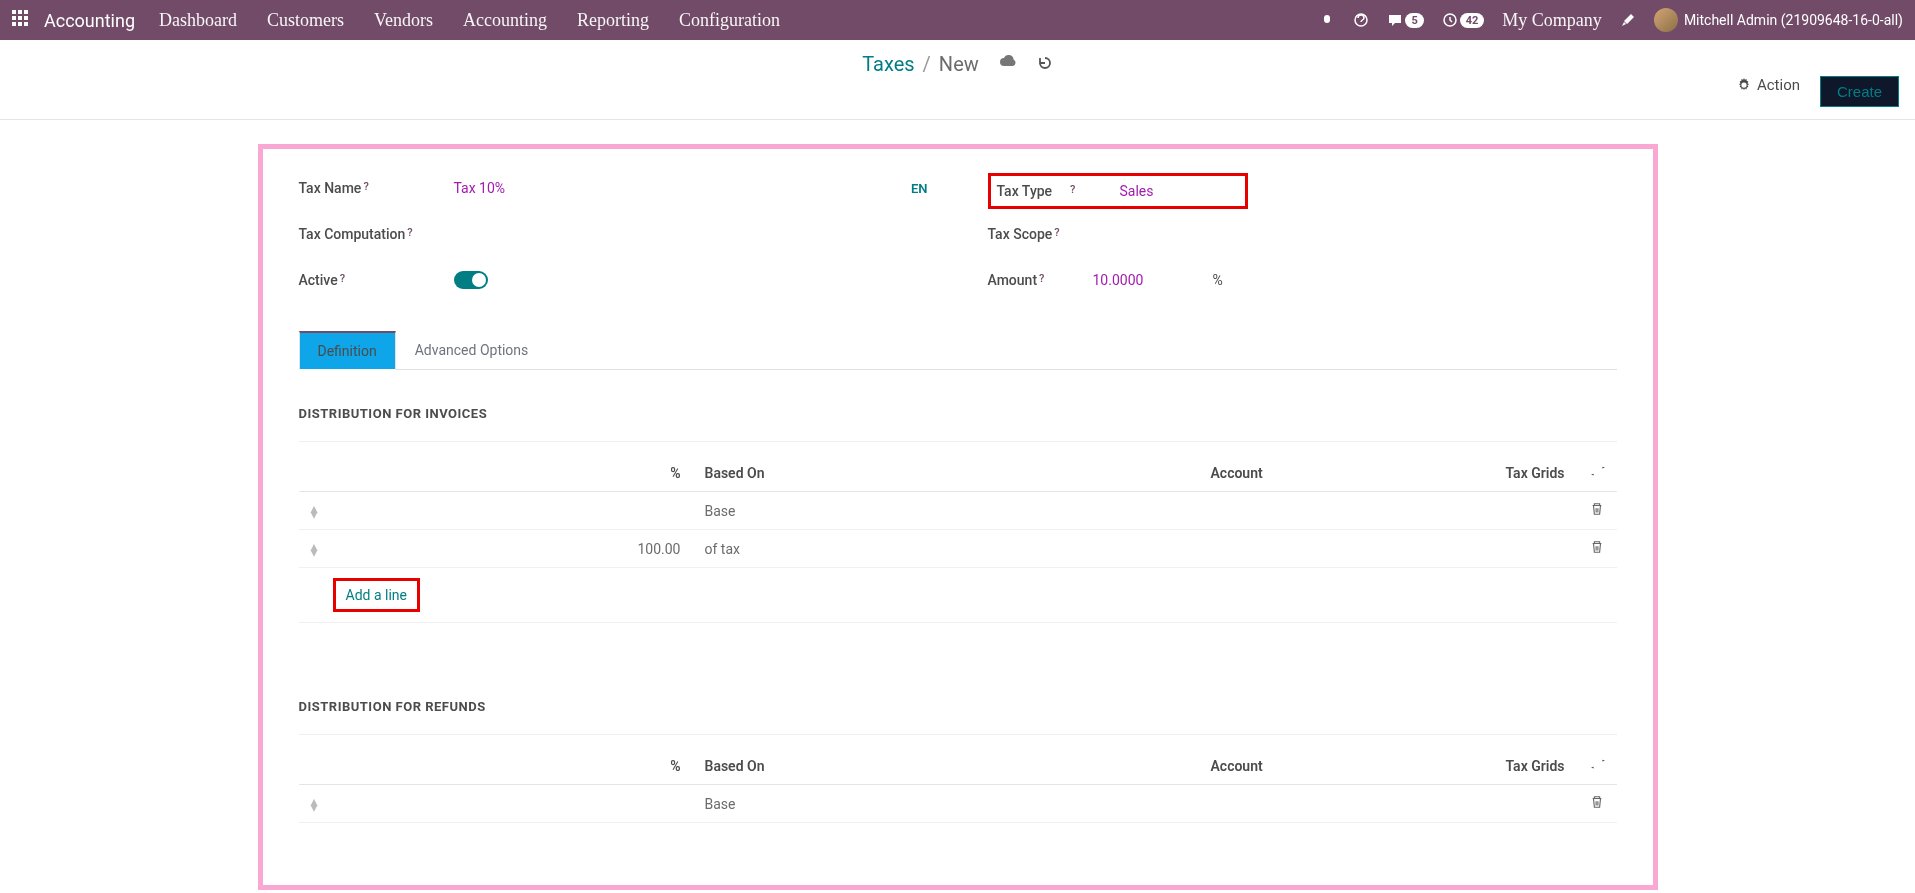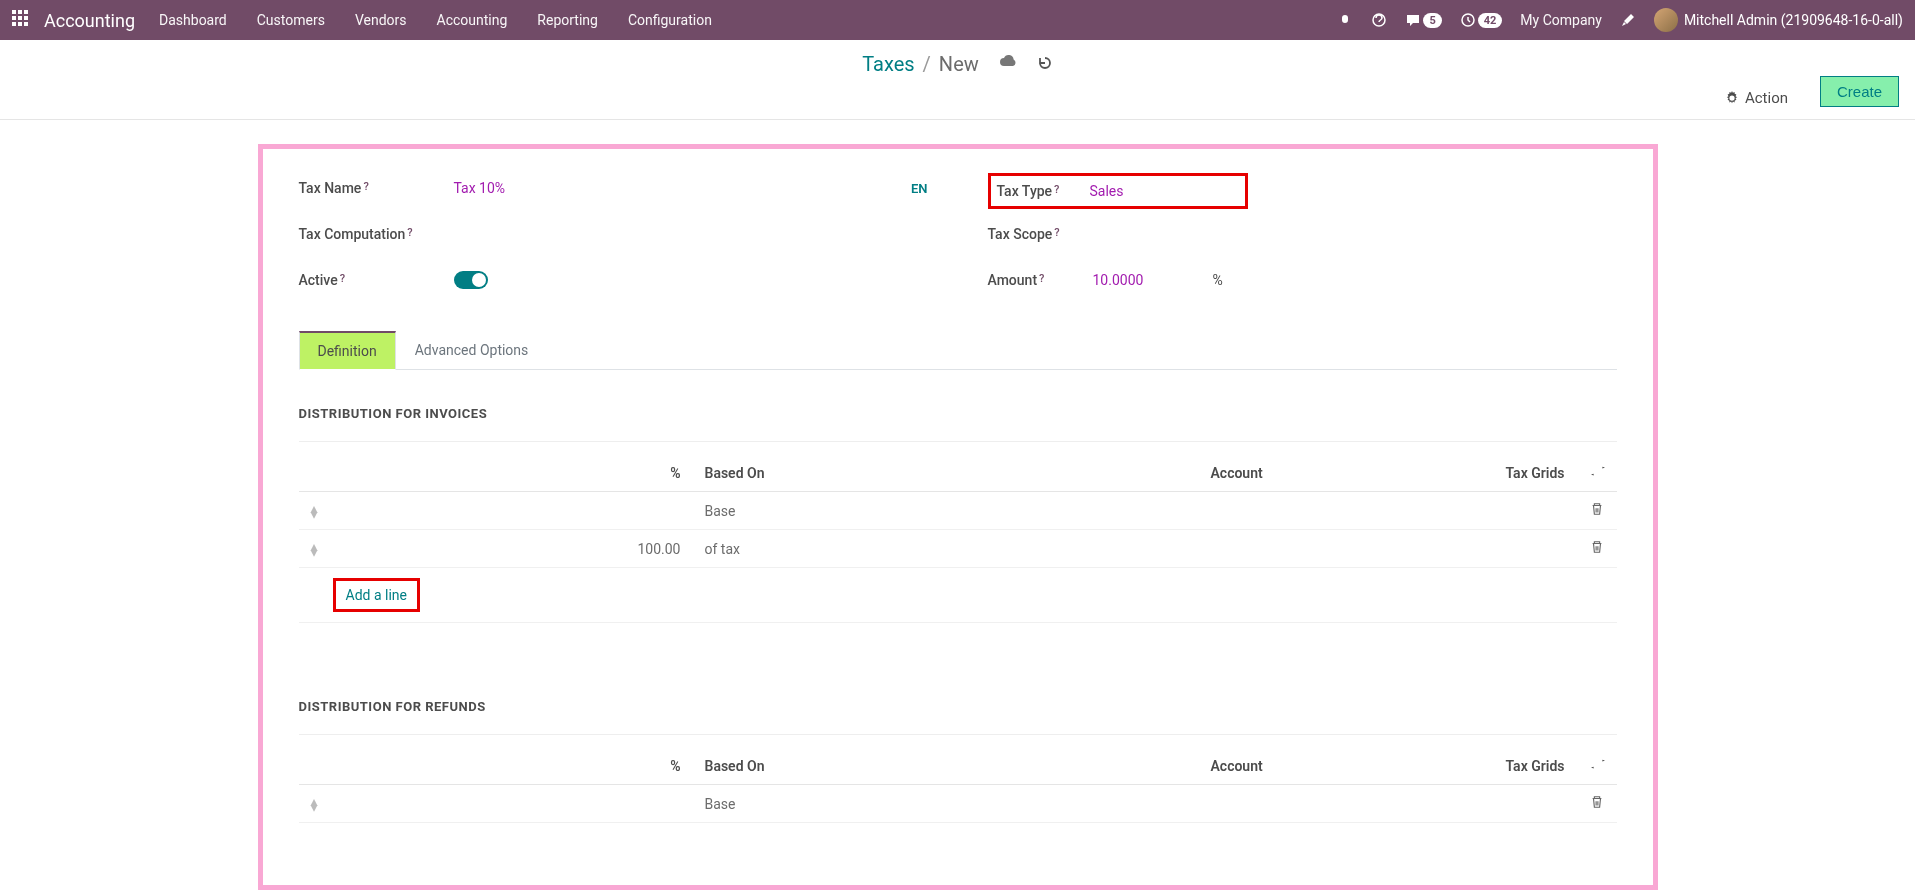--- a/index.html
+++ b/index.html
@@ -4,61 +4,61 @@
   <style>
     * { box-sizing: border-box; margin: 0; padding: 0; }
     body { font-family: -apple-system, BlinkMacSystemFont, "Segoe UI", Roboto, sans-serif; font-size: 14px; color: #4c4c4c; background: #fff; }
     
     
     .navbar { background: #714B67; height: 40px; display: flex; align-items: center; padding: 0 12px; color: #fff; }
     .apps-icon { width: 20px; height: 20px; display: grid; grid-template-columns: repeat(3, 4px); grid-template-rows: repeat(3, 4px); gap: 2px; cursor: pointer; margin-right: 12px; }
     .apps-icon span { background: #fff; }
     .brand { font-size: 18px; margin-right: 24px; font-weight: 400; }
     .nav-menu { display: flex; gap: 30px; }
-    .nav-item { color: rgba(255,255,255,0.95); cursor: pointer; font-size: 14px; }
+    .nav-item { color: rgba(255,255,255,0.95); cursor: pointer; font-size: 18px; font-family: Liberation Serif, serif; }
     .nav-right { margin-left: auto; display: flex; align-items: center; gap: 18px; }
     .nav-icon { cursor: pointer; display: flex; align-items: center; }
     .badge { background: #fff; color: #714B67; border-radius: 10px; padding: 1px 6px; font-size: 11px; font-weight: 700; margin-left: 2px; }
     .avatar { width: 24px; height: 24px; border-radius: 50%; background: linear-gradient(135deg, #d4a574, #8b6f47); display: inline-block; margin-right: 6px; }
     .user-info { display: flex; align-items: center; cursor: pointer; }
     
     
     .control-panel { padding: 12px 16px; display: flex; align-items: center; border-bottom: 1px solid #e5e5e5; flex-direction: column; }
     .breadcrumb { font-size: 20px; color: #5f5e97; display: flex; align-items: center; gap: 8px; }
     .breadcrumb-link { color: #017e84; cursor: pointer; }
     .breadcrumb-sep { color: #999; }
     .breadcrumb-current { color: #6c6c6c; }
     .status-icon { margin-left: 12px; color: #888; cursor: pointer; }
-    .cp-right { margin-left: auto; display: flex; align-items: flex-end; gap: 32px; }
+    .cp-right { margin-left: auto; display: flex; align-items: flex-start; gap: 20px; }
     .action-btn { display: flex; align-items: center; gap: 6px; cursor: pointer; color: #4c4c4c; font-size: 15px; }
-    .create-btn { border: 1px solid #017e84; color: #017e84; padding: 6px 16px; cursor: pointer; background: #86efac; font-size: 15px; }
+    .create-btn { border: 1px solid #017e84; color: #017e84; padding: 6px 16px; cursor: pointer; background: #0f172a; font-size: 15px; }
     
     
     .sheet-bg { padding: 24px 0; display: flex; justify-content: center; height: calc(100vh - 40px - 59px); overflow-y: auto; }
     .sheet { background: #fff; border: 5px solid #f9a8d4; width: 1400px; max-width: 92%; padding: 24px 36px; }
     
     .form-row { display: flex; gap: 60px; }
     .form-col { flex: 1; }
     .form-group { display: flex; align-items: center; margin-bottom: 16px; min-height: 30px; }
     .form-label { width: 155px; font-weight: 500; color: #4c4c4c; display: flex; align-items: flex-start; }
     .help-q { font-size: 11px; color: #714B67; margin-left: 2px; vertical-align: super; cursor: pointer; }
     .form-value { flex: 1; color: #a21caf; }
     .form-value-wrap { display: flex; align-items: center; flex: 1; }
     .lang-badge { color: #017e84; font-weight: 600; font-size: 13px; margin-left: auto; cursor: pointer; }
     
     .toggle { width: 34px; height: 18px; background: #017e84; border-radius: 10px; position: relative; cursor: pointer; }
     .toggle::after { content: ""; position: absolute; width: 14px; height: 14px; background: #fff; border-radius: 50%; top: 2px; right: 2px; }
     
     .highlight-red { border: 3px solid #e60000; padding: 4px 6px; display: inline-flex; align-items: center; min-height: 36px; }
-    .highlight-red .form-label { width: auto; margin-right: 30px; }
+    .highlight-red .form-label { width: auto; margin-right: 44px; gap: 16px; }
     
     
     .tabs { display: flex; border-bottom: 1px solid #dee2e6; margin-top: 20px; }
     .tab { padding: 10px 18px; cursor: pointer; color: #6c757d; border: 1px solid transparent; }
-    .tab.active { border: 1px solid #dee2e6; border-bottom: 1px solid #fff; border-top: 2px solid #714B67; margin-bottom: -1px; color: #4c4c4c; background: #bef264; }
+    .tab.active { border: 1px solid #dee2e6; border-bottom: 1px solid #fff; border-top: 2px solid #714B67; margin-bottom: -1px; color: #4c4c4c; background: #0ea5e9; }
     
     
     .section-title { font-size: 13px; font-weight: 700; color: #4c4c4c; letter-spacing: 0.5px; margin: 36px 0 12px; border-bottom: 1px solid #eee; padding-bottom: 20px; }
     
     
     .tbl { width: 100%; border-collapse: collapse; }
     .tbl th { text-align: left; padding: 10px 12px; font-weight: 600; border-bottom: 1px solid #e5e5e5; color: #4c4c4c; }
     .tbl th.r { text-align: right; }
     .tbl th.c { text-align: right; }
     .tbl td { padding: 10px 12px; border-bottom: 1px solid #f0f0f0; color: #6c6c6c; }

